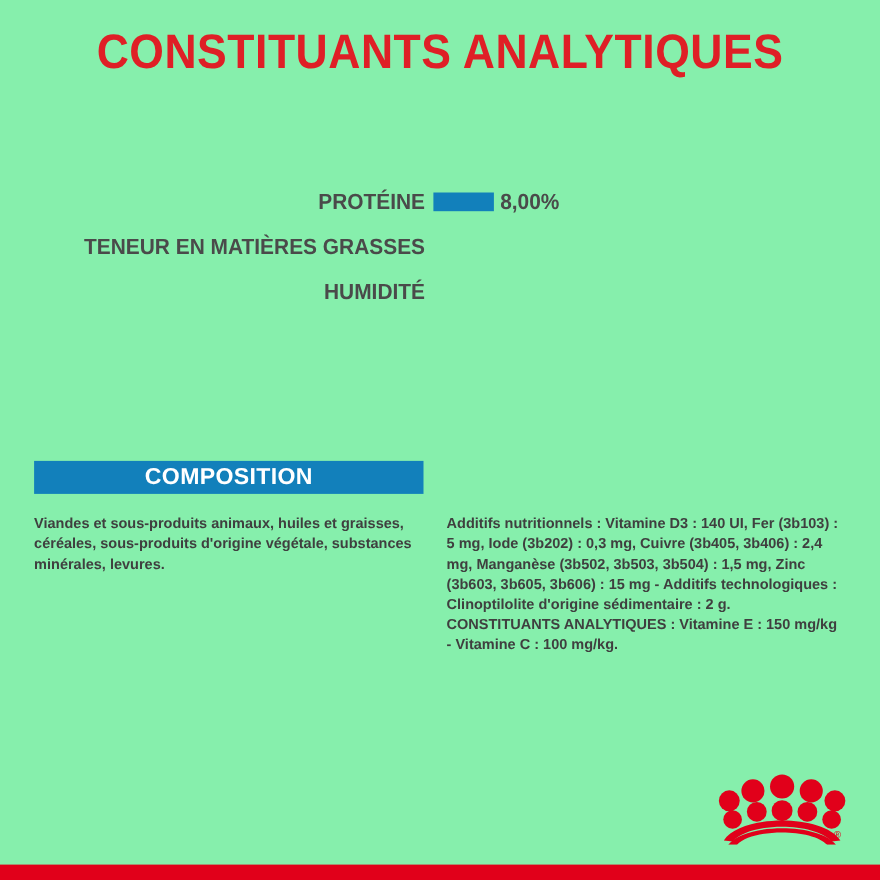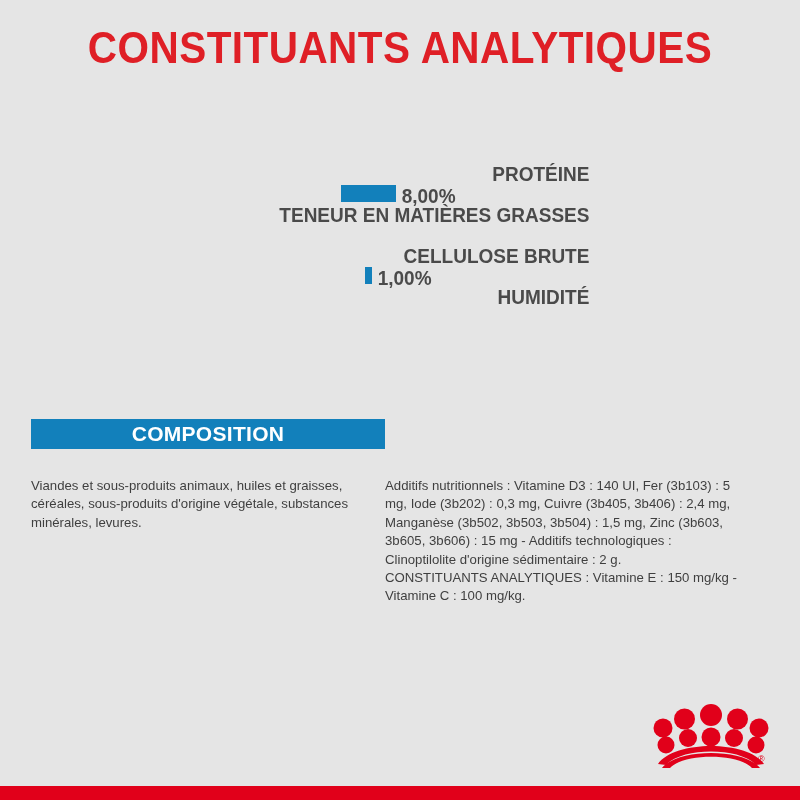--- a/index.html
+++ b/index.html
@@ -12,21 +12,21 @@
     background: #ffffff;
     font-family: "Liberation Sans", sans-serif;
     overflow: hidden;
     position: relative;
   }
 
   .page {
     position: relative;
     width: 800px;
     height: 800px;
-    background: #e5e5e5;
+    background: #86efac;
   }
 
   
   .title {
     position: absolute;
     top: 22px;
     left: 0;
     width: 800px;
     text-align: center;
     color: #df1f26;
@@ -44,40 +44,40 @@
   .chart {
     position: absolute;
     top: 163px;
     left: 0;
     width: 800px;
   }
   .chart-row {
     display: flex;
     align-items: center;
     height: 41px;
-    flex-direction: column;
   }
   .chart-label {
     width: 394px;
     text-align: right;
     padding-right: 8px;
     box-sizing: border-box;
     color: #4a4a4a;
     font-family: "Liberation Sans Narrow", "Liberation Sans", sans-serif;
     font-weight: bold;
     font-size: 20px;
     letter-spacing: 0px;
     line-height: 22px;
     white-space: nowrap;
     transform: scaleX(0.95);
     transform-origin: right center;
   }
   .chart-barwrap {
     flex: 1;
     display: flex;
+    align-items: center;
     min-width: 0;
   }
   .chart-bar {
     height: 17px;
     background: #1280bb;
     flex: 0 0 auto;
   }
   .chart-value {
     color: #4a4a4a;
     font-family: "Liberation Sans Narrow", "Liberation Sans", sans-serif;
@@ -112,24 +112,26 @@
     line-height: 22px;
     letter-spacing: 0.3px;
     white-space: nowrap;
   }
   .section-header.left  { width: 354px; }
   .section-header.right { width: 360px; }
 
   
   .columns {
     position: absolute;
-    top: 477px;
+    top: 467px;
     left: 31px;
     width: 735px;
     display: flex;
+    gap: 21px;
+    font-weight: bold;
   }
   .col-text {
     color: #3f3f3f;
     font-family: "Liberation Sans", sans-serif;
     font-size: 13.2px;
     line-height: 18.4px;
     white-space: pre-line;
   }
   .col-text.left  { width: 354px; }
   .col-text.right { width: 360px; }
@@ -169,27 +171,20 @@
         <div class="chart-bar" style="width:55px"></div>
         <div class="chart-value">8,00%</div>
       </div>
     </div>
 
     <div class="chart-row">
       <div class="chart-label">TENEUR EN MATIÈRES GRASSES</div>
     </div>
 
 
-    <div class="chart-row">
-      <div class="chart-label">CELLULOSE BRUTE</div>
-      <div class="chart-barwrap">
-        <div class="chart-bar" style="width:7px"></div>
-        <div class="chart-value">1,00%</div>
-      </div>
-    </div>
 
     <div class="chart-row">
       <div class="chart-label">HUMIDITÉ</div>
     </div>
 
 
   </div>
 
   <div class="section-headers">
     <div class="section-header left">COMPOSITION</div>

